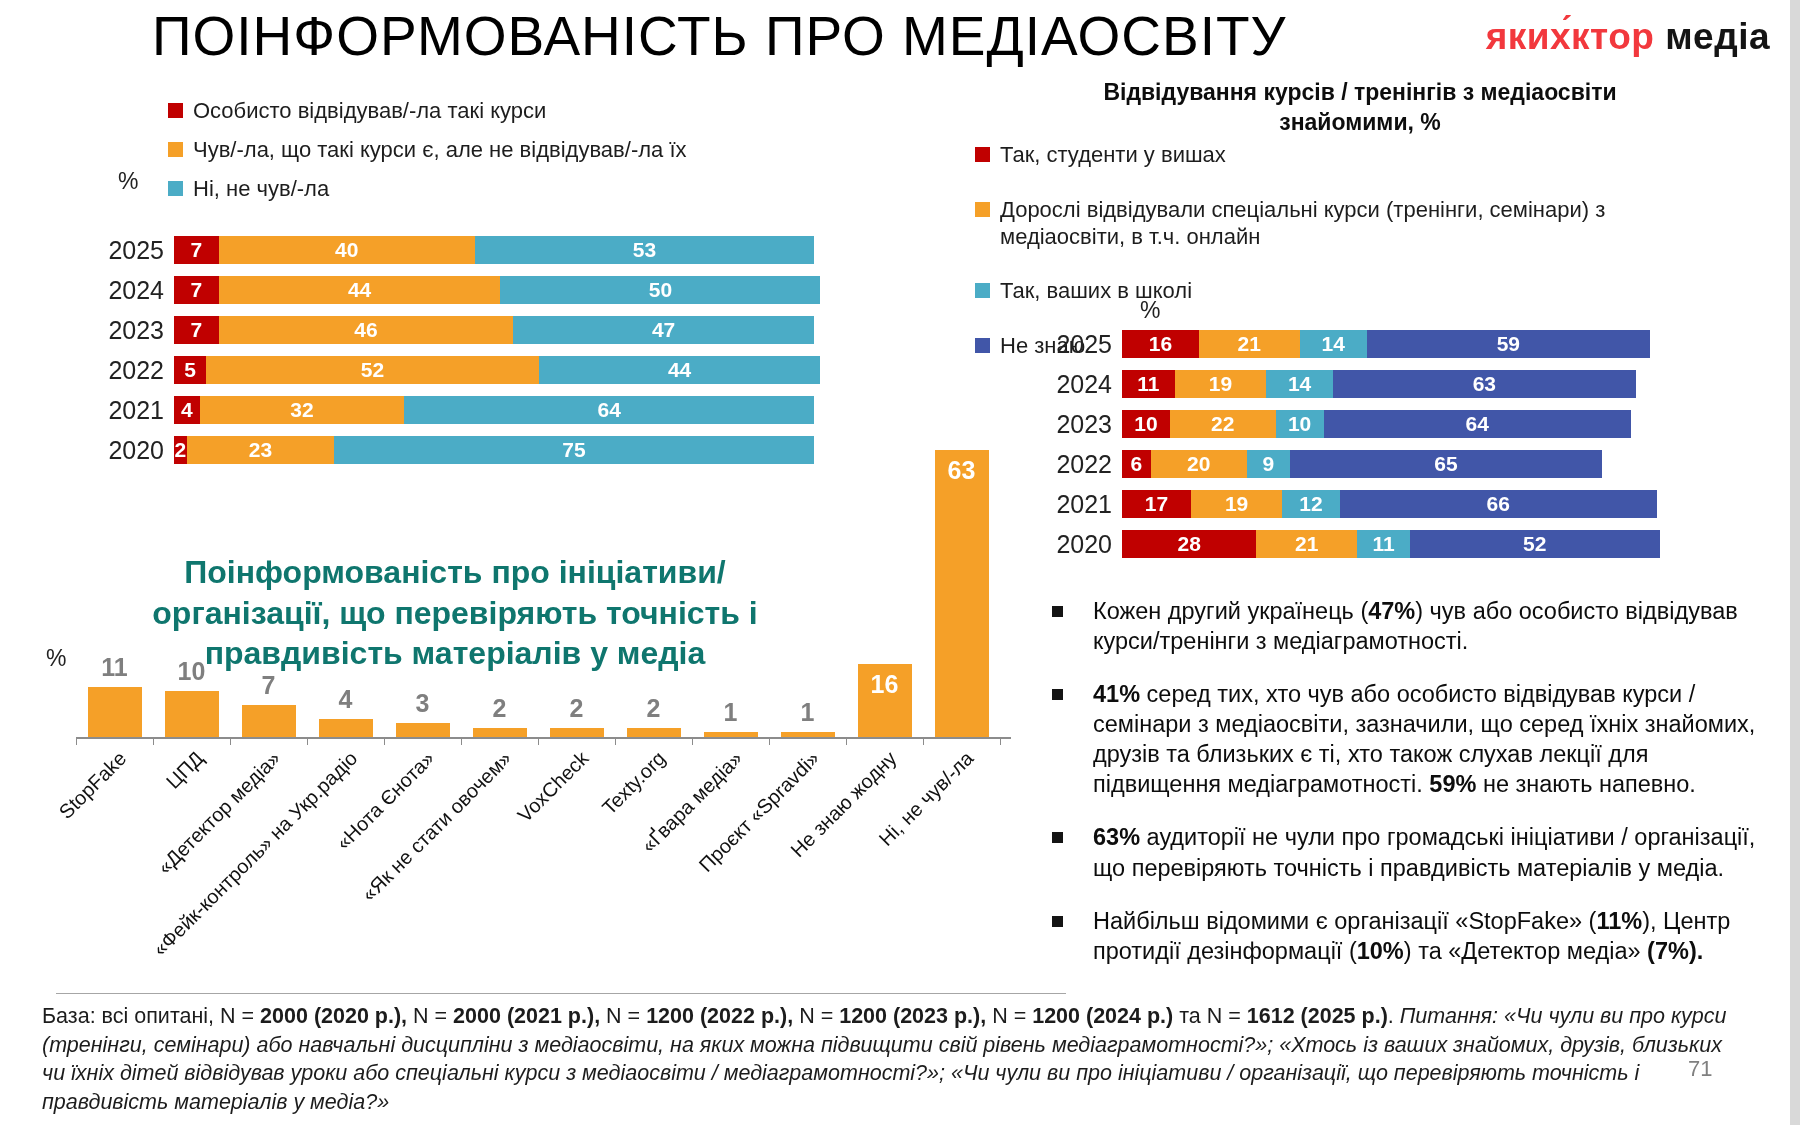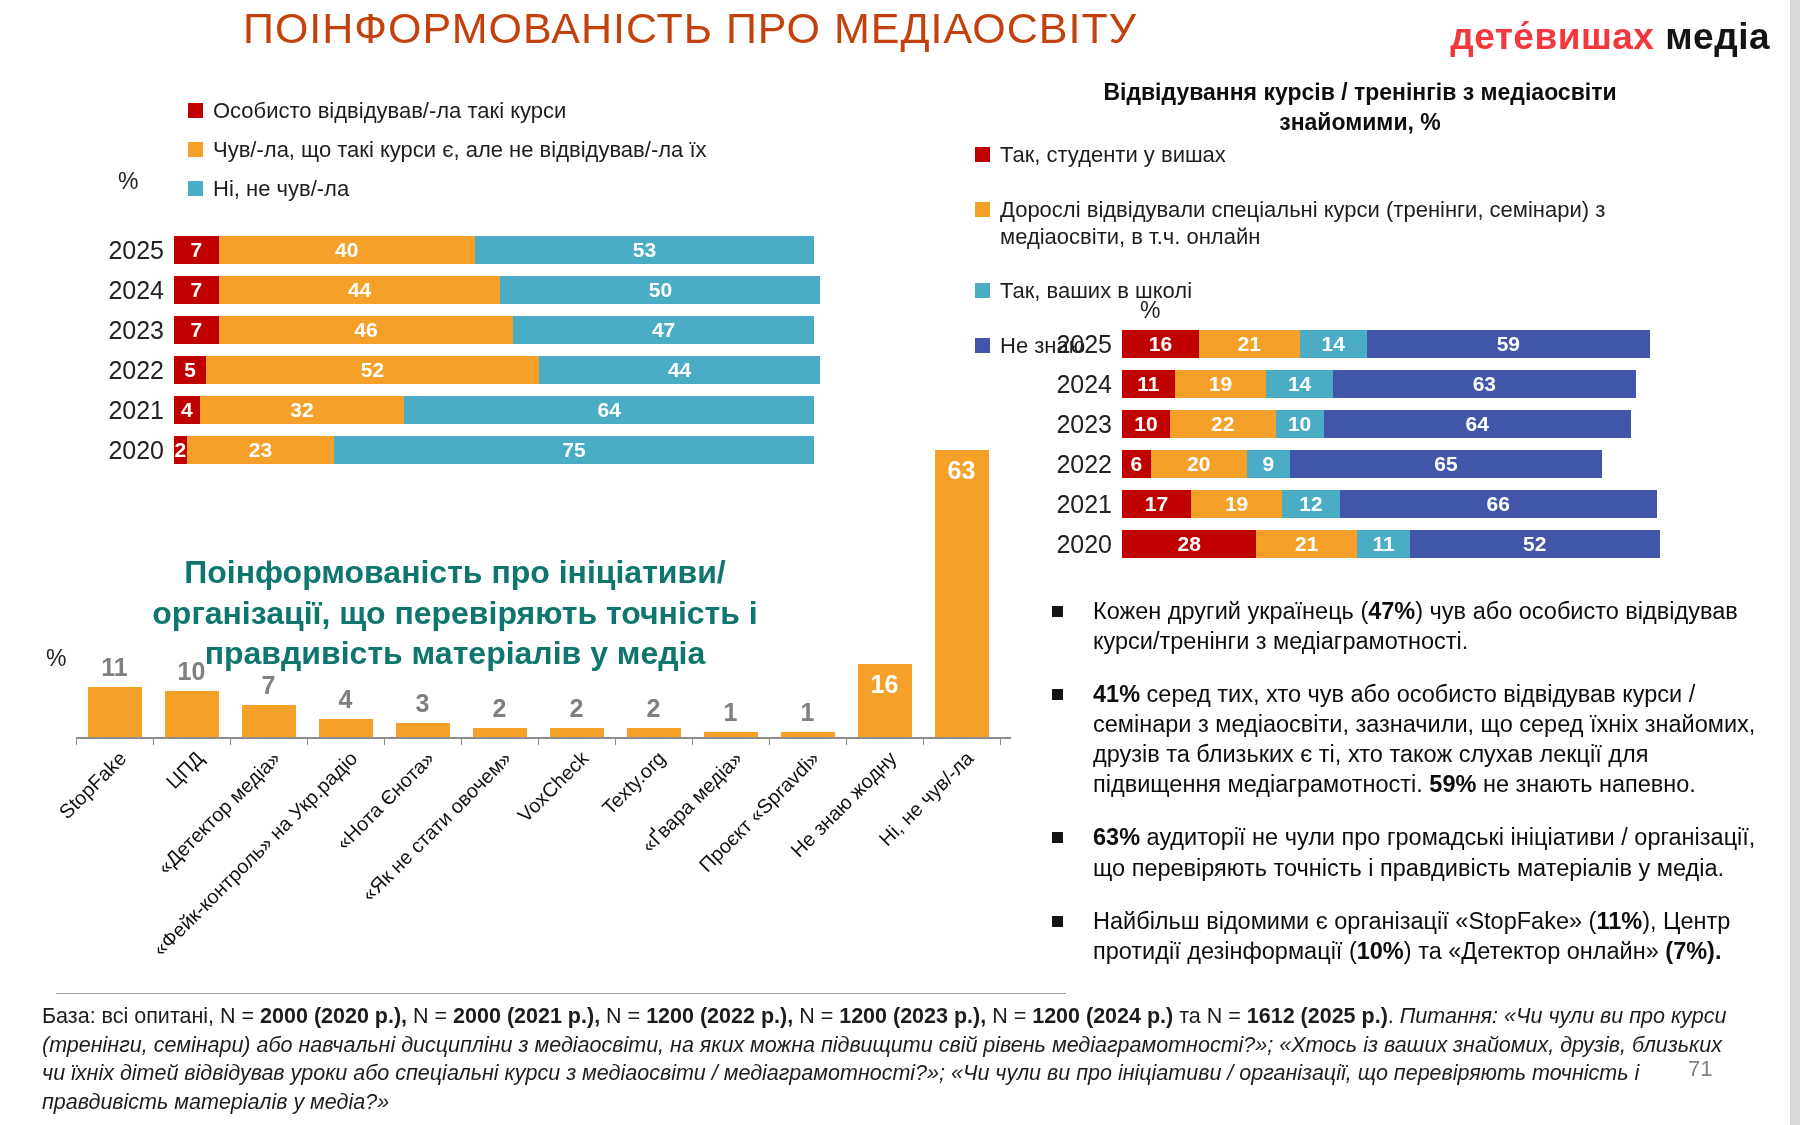--- a/index.html
+++ b/index.html
@@ -2,28 +2,28 @@
 <html><head>
 <meta charset="utf-8">
 <style>
   html,body{margin:0;padding:0;}
   body{
     width:1800px;height:1125px;position:relative;overflow:hidden;
     background:#ffffff;font-family:"Liberation Sans",sans-serif;color:#111;
   }
   .abs{position:absolute;}
   
-  #page-title{left:140px;top:4px;width:1100px;text-align:center;font-size:43px;
-    color:#c2410c;letter-spacing:1px;white-space:nowrap;}
+  #page-title{left:152px;top:4px;width:1100px;text-align:center;font-size:55px;
+    color:#000000;letter-spacing:1px;white-space:nowrap;}
   #logo{right:30px;top:16px;font-size:37px;font-weight:bold;letter-spacing:.5px;white-space:nowrap;}
   #logo .lr{color:#f2383d;} #logo .lb{color:#141414;}
   #edge-strip{right:0;top:0;width:10px;height:1125px;background:#d9d9d9;}
   
   .legend{display:flex;flex-direction:column;font-size:22px;color:#1d1d1d;}
-  #legend1{left:188px;top:98px;gap:12px;width:640px;}
+  #legend1{left:168px;top:98px;gap:12px;width:640px;}
   #legend2{left:975px;top:142px;gap:28px;width:700px;}
   .leg-item{display:flex;align-items:flex-start;}
   .leg-marker{width:15px;height:15px;margin:5px 10px 0 0;flex:none;}
   .leg-text{line-height:1.22;}
   
   .splot{display:flex;flex-direction:column;}
   #chart1-plot{left:104px;top:236px;}
   #chart2-plot{left:1046px;top:330px;}
   .srow{display:flex;align-items:center;height:28px;margin-bottom:12px;}
   .ylab{text-align:right;margin-right:10px;font-size:25px;color:#222;flex:none;}
@@ -58,21 +58,21 @@
   #sep-line{left:56px;top:993px;width:1010px;height:1px;background:#a6a6a6;}
   #footer{left:42px;top:1002px;width:1706px;font-size:21.5px;line-height:1.33;color:#1c1c1c;}
   #page-number{left:1688px;top:1056px;font-size:22px;color:#808080;}
 </style>
 </head>
 <body>
 
 <div class="abs" id="page-title">ПОІНФОРМОВАНІСТЬ ПРО МЕДІАОСВІТУ</div>
 
 <div class="abs" id="logo">
-  <span class="lr">дете́вишах</span><span class="lb"> медіа</span>
+  <span class="lr">яких́ктор</span><span class="lb"> медіа</span>
 </div>
 
 <div class="abs legend" id="legend1">
     <div class="leg-item">
       <span class="leg-marker" style="background: rgb(192, 0, 0);"></span>
       <span class="leg-text">Особисто відвідував/-ла такі курси</span>
     </div>
     <div class="leg-item">
       <span class="leg-marker" style="background: rgb(245, 160, 40);"></span>
       <span class="leg-text">Чув/-ла, що такі курси є, але не відвідував/-ла їх</span>
@@ -357,20 +357,20 @@
     <div class="bullet">
       <span class="bullet-marker"></span>
       <div class="bullet-text"><span class="bold">41%</span><span> серед тих, хто чув або особисто відвідував курси / семінари з медіаосвіти, зазначили, що серед їхніх знайомих, друзів та близьких є ті, хто також слухав лекції для підвищення медіаграмотності. </span><span class="bold">59%</span><span> не знають напевно.</span></div>
     </div>
     <div class="bullet">
       <span class="bullet-marker"></span>
       <div class="bullet-text"><span class="bold">63%</span><span> аудиторії не чули про громадські ініціативи / організації, що перевіряють точність і правдивість матеріалів у медіа.</span></div>
     </div>
     <div class="bullet">
       <span class="bullet-marker"></span>
-      <div class="bullet-text"><span>Найбільш відомими є організації «StopFake» (</span><span class="bold">11%</span><span>), Центр протидії дезінформації (</span><span class="bold">10%</span><span>) та «Детектор онлайн» </span><span class="bold">(7%).</span></div>
+      <div class="bullet-text"><span>Найбільш відомими є організації «StopFake» (</span><span class="bold">11%</span><span>), Центр протидії дезінформації (</span><span class="bold">10%</span><span>) та «Детектор медіа» </span><span class="bold">(7%).</span></div>
     </div>
   </div>
 
 <div class="abs" id="sep-line"></div>
 <div class="abs" id="footer"><span>База: всі опитані, N = </span><span class="bold ">2000 (2020 р.),</span><span> N = </span><span class="bold ">2000 (2021 р.),</span><span> N = </span><span class="bold ">1200 (2022 р.),</span><span> N = </span><span class="bold ">1200 (2023 р.),</span><span> N = </span><span class="bold ">1200 (2024 р.)</span><span> та N = </span><span class="bold ">1612 (2025 р.)</span><span>. </span><span class="italic">Питання: «Чи чули ви про курси (тренінги, семінари) або навчальні дисципліни з медіаосвіти, на яких можна підвищити свій рівень медіаграмотності?»; «Хтось із ваших знайомих, друзів, близьких чи їхніх дітей відвідував уроки або спеціальні курси з медіаосвіти / медіаграмотності?»; «Чи чули ви про ініціативи / організації, що перевіряють точність і правдивість матеріалів у медіа?»</span></div>
 <div class="abs" id="page-number">71</div>
 <div class="abs" id="edge-strip"></div>
 
 </body></html>

